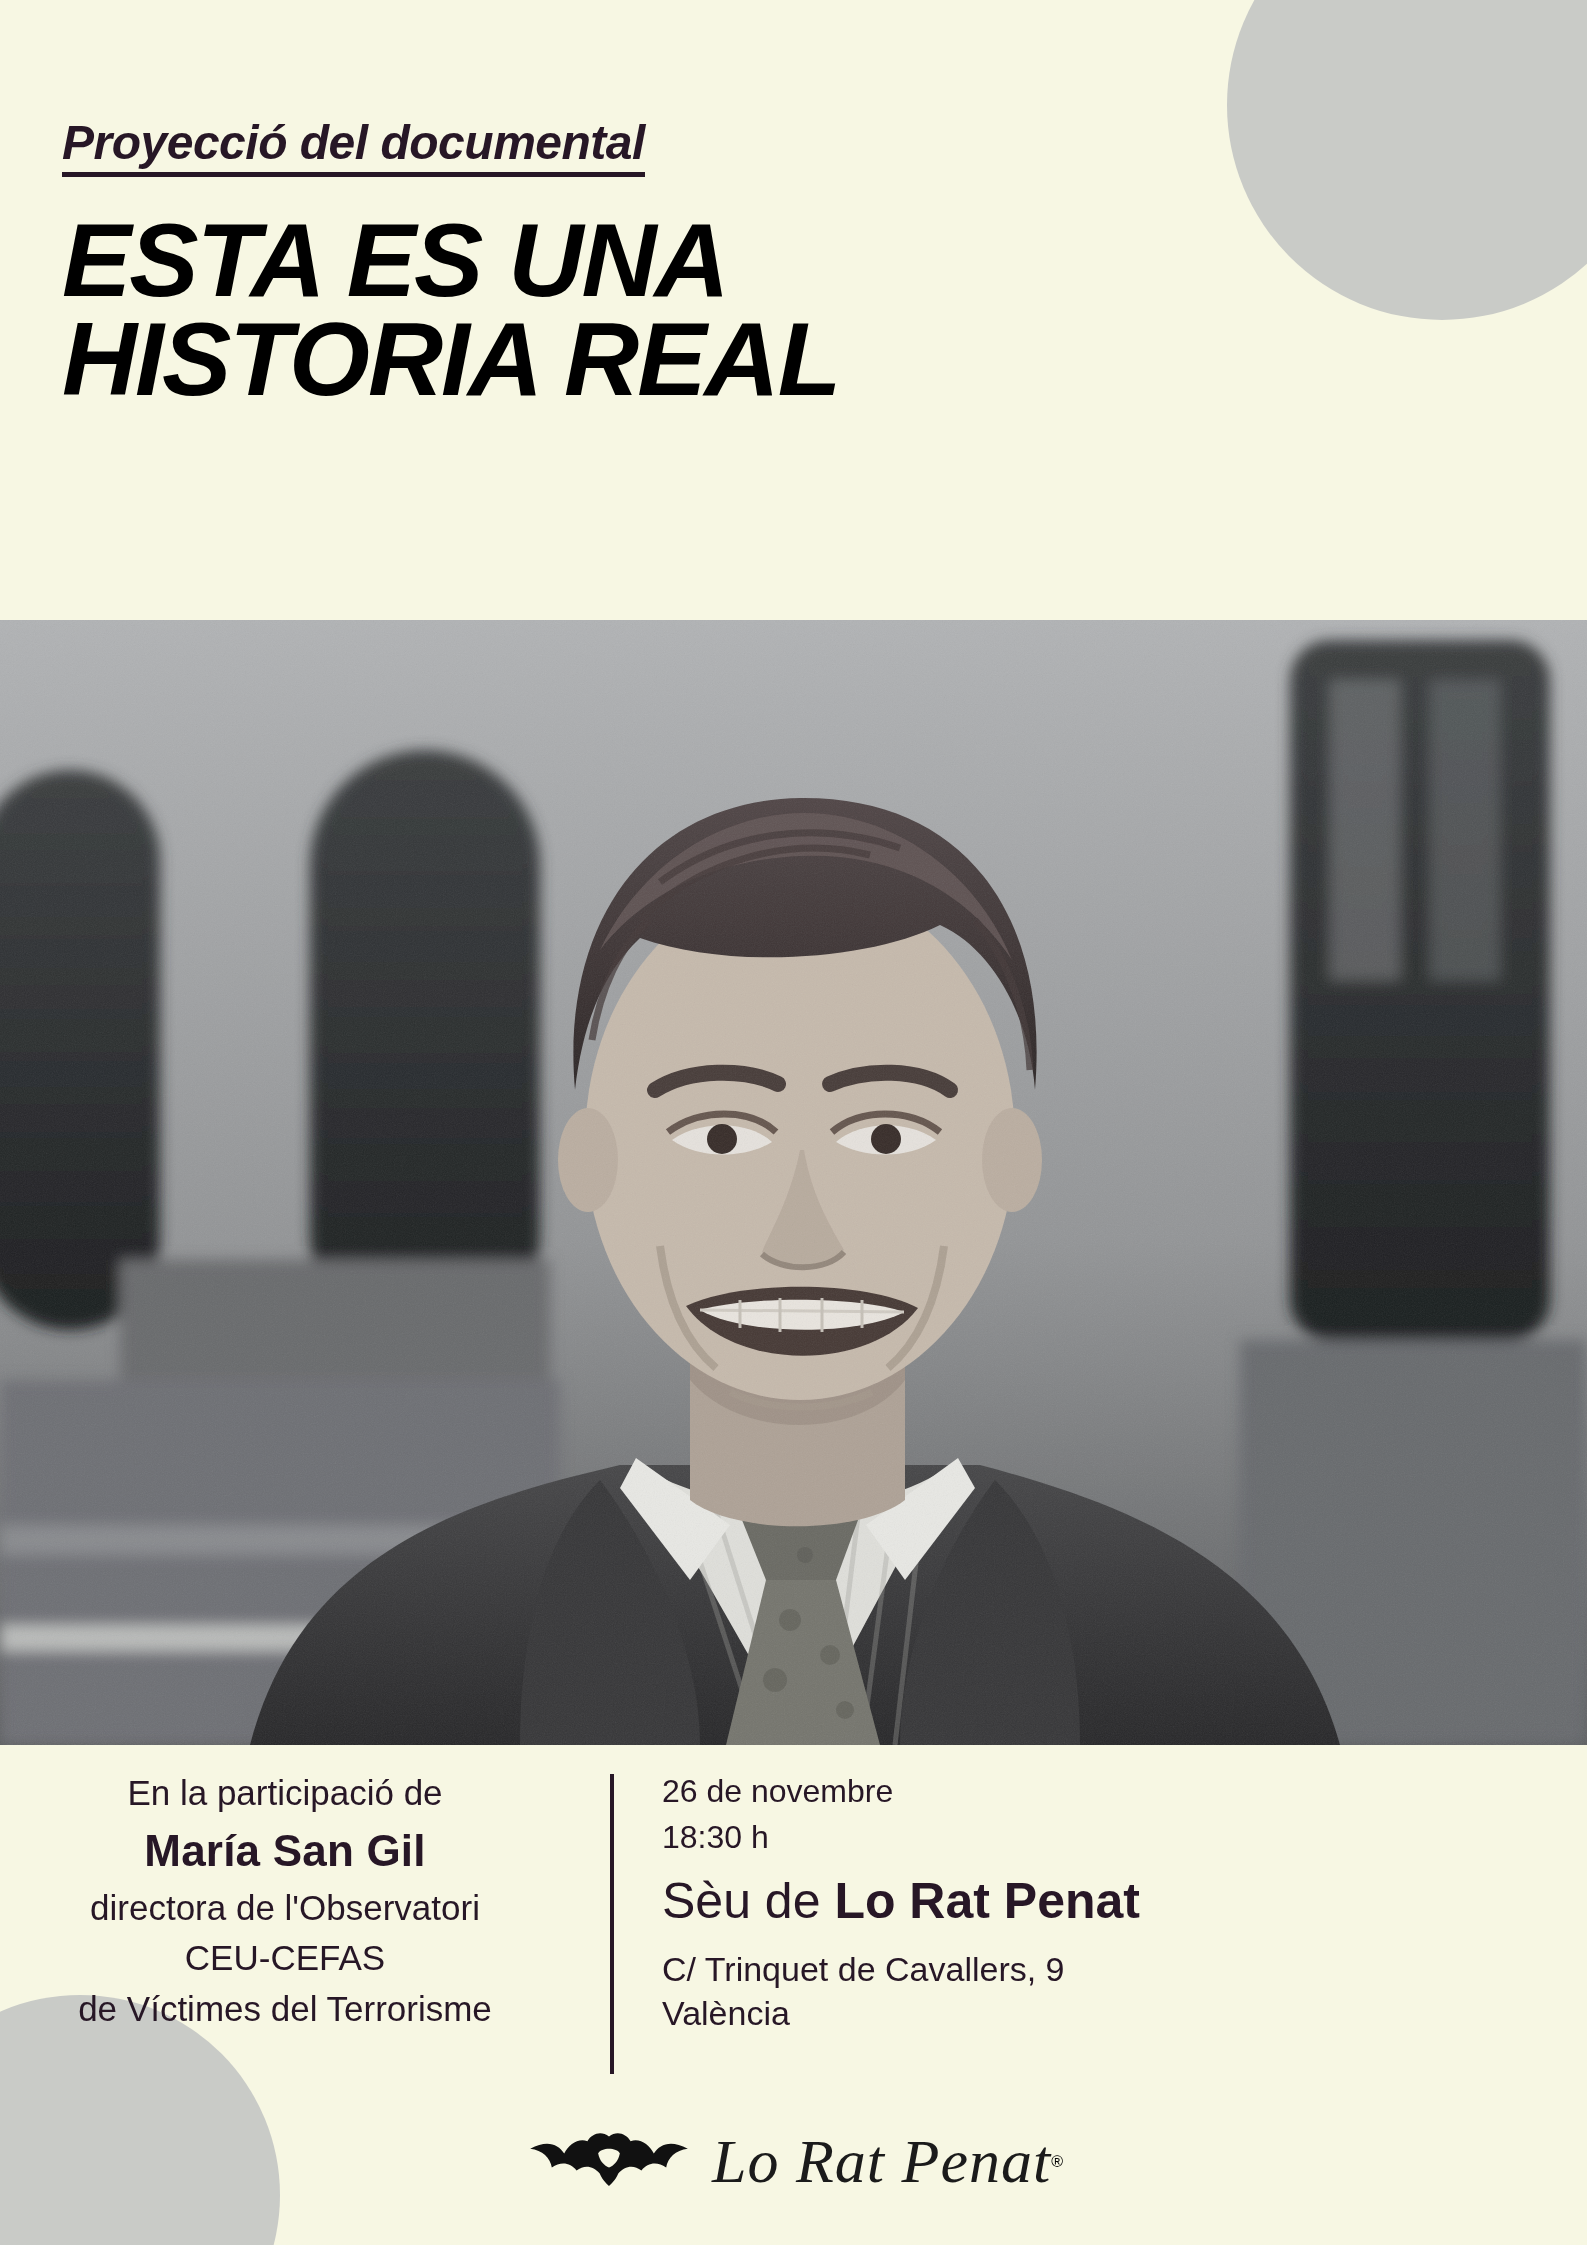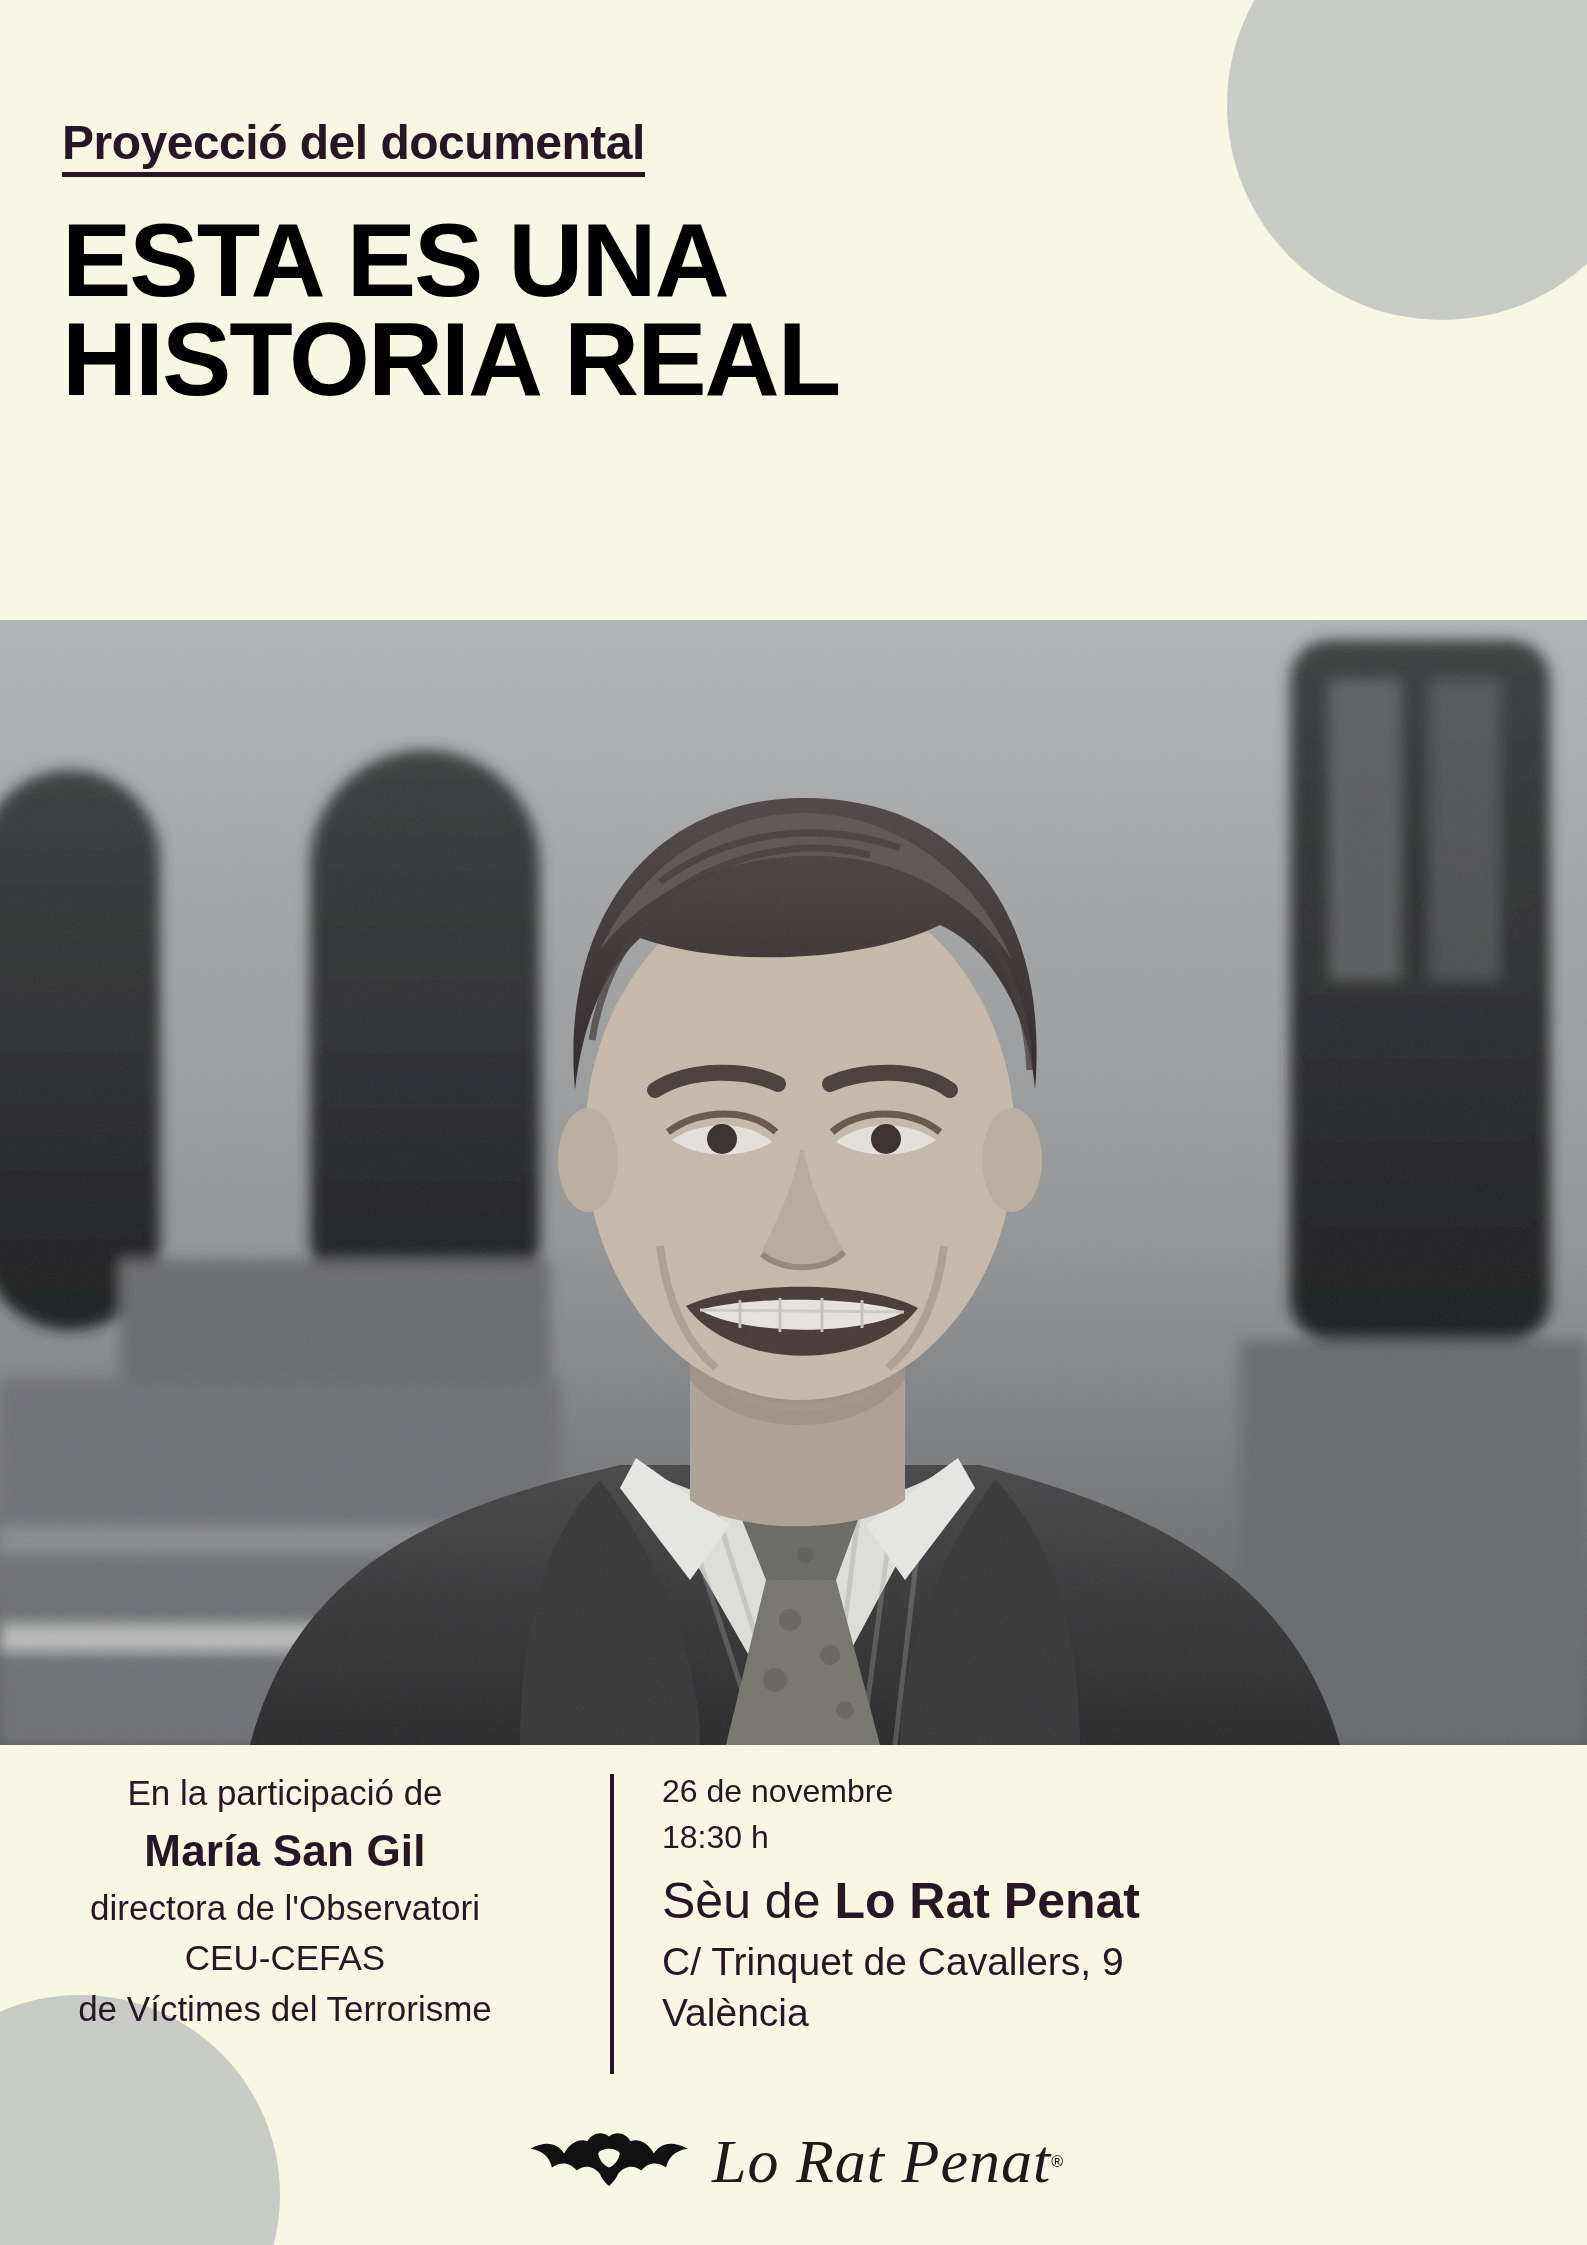--- a/index.html
+++ b/index.html
@@ -41,20 +41,21 @@
     background: #c9cbc7;
   }
 
   
   .header {
     position: absolute;
     left: 62px;
     top: 118px;
     right: 60px;
     z-index: 5;
+    font-style: italic;
   }
   .kicker {
     font-size: 48px;
     font-weight: bold;
     color: #271726;
     letter-spacing: -0.5px;
     border-bottom: 5px solid #271726;
     display: inline-block;
     padding-bottom: 4px;
     line-height: 1.05;
@@ -132,22 +133,23 @@
     font-size: 32px;
   }
   .info-right .venue {
     font-size: 50px;
     margin-top: 4px;
   }
   .info-right .venue b {
     font-weight: bold;
   }
   .info-right .addr {
-    font-size: 39px;
+    font-size: 34px;
     line-height: 1.3;
+    margin-top: 10px;
   }
 
   
   .footer-logo {
     position: absolute;
     left: 0;
     bottom: 48px;
     width: 1587px;
     display: flex;
     justify-content: center;

